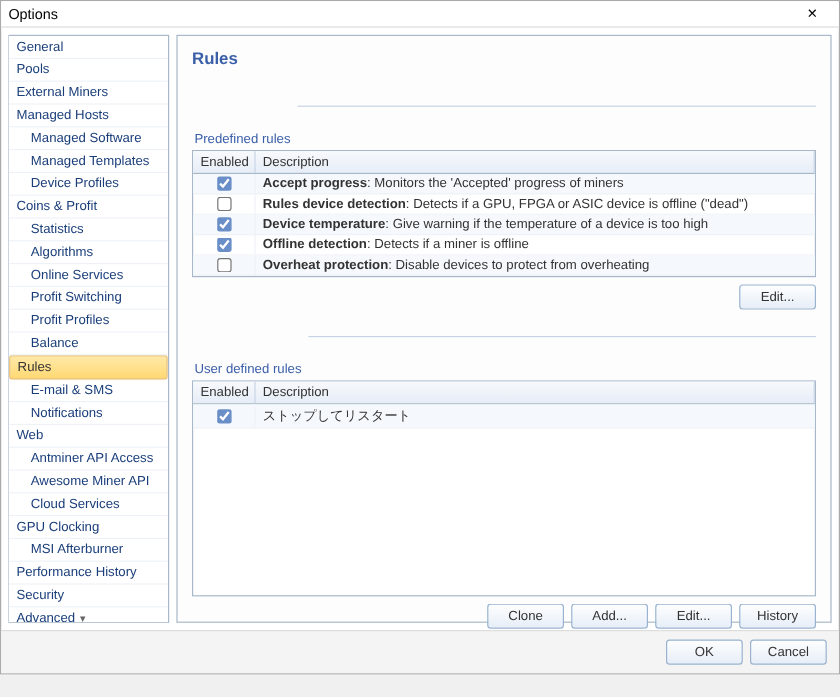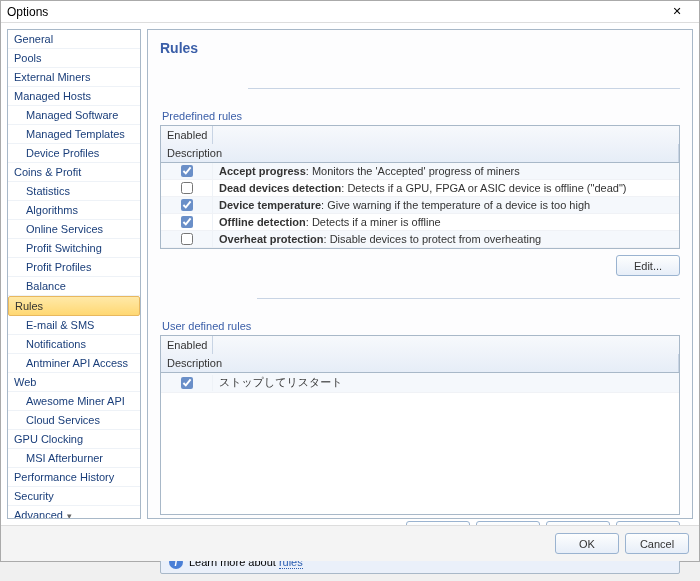--- a/index.html
+++ b/index.html
@@ -16,21 +16,21 @@
 .sidebar-item.selected { background: linear-gradient(#ffe9a8, #ffd873); border: 1px solid #e8b85f; border-radius: 2px; color: #333; margin: 0; }
 .sidebar::-webkit-scrollbar { width: 15px; }
 .sidebar::-webkit-scrollbar-track { background: #f0f0f0; }
 .sidebar::-webkit-scrollbar-thumb { background: #c8c8c8; border: 1px solid #aaa; }
 .main { flex: 1; border: 1px solid #a8b8c8; background: #fdfdfe; padding: 10px 12px; display: flex; flex-direction: column; min-width: 0; }
 .main-title { color: #3a5ea8; font-size: 14px; font-weight: bold; margin-bottom: 10px; }
 .group-label { color: #3a5ea8; font-size: 11px; margin-bottom: 3px; padding-left: 2px; margin-top: 44px; }
 .group-line { border-bottom: 1px solid #c8d4e4; margin-bottom: 4px; flex:1; margin-left:6px; position:relative; top:-5px;}
 .group-head { display:flex; align-items:center; }
 .grid { border: 1px solid #a8b8c8; background: #fff; }
-.grid-header { display: flex; background: linear-gradient(#f7f9fc,#e6edf7); border-bottom: 1px solid #a8b8c8; flex-direction: column; }
+.grid-header { display: flex; background: linear-gradient(#f7f9fc,#e6edf7); border-bottom: 1px solid #a8b8c8; }
 .grid-header .col { padding: 3px 6px; border-right: 1px solid #c8d4e4; color: #333; }
 .col-enabled { width: 52px; text-align: left; }
 .col-desc { flex: 1; }
 .grid-body .row { display: flex; align-items: center; border-bottom: 1px solid #f0f2f6; }
 .grid-body .row:nth-child(odd) { background: #f5f8fc; }
 .grid-body .row .cell { padding: 2px 6px; }
 .grid-body .row .cell.col-enabled { display: flex; justify-content: center; border-right: 1px solid #eef2f7; }
 .grid-body .row .cell.col-desc { flex: 1; color: #333; white-space: nowrap; overflow: hidden; }
 .rule-name { font-weight: bold; }
 .btn-row { display: flex; gap: 6px; justify-content: flex-end; margin-top: 6px; }
@@ -65,22 +65,22 @@
           <div class="sidebar-item">Coins &amp; Profit</div>
           <div class="sidebar-item child">Statistics</div>
           <div class="sidebar-item child">Algorithms</div>
           <div class="sidebar-item child">Online Services</div>
           <div class="sidebar-item child">Profit Switching</div>
           <div class="sidebar-item child">Profit Profiles</div>
           <div class="sidebar-item child">Balance</div>
           <div class="sidebar-item selected">Rules</div>
           <div class="sidebar-item child">E-mail &amp; SMS</div>
           <div class="sidebar-item child">Notifications</div>
+          <div class="sidebar-item">Web</div>
           <div class="sidebar-item child">Antminer API Access</div>
-          <div class="sidebar-item">Web</div>
           <div class="sidebar-item child">Awesome Miner API</div>
           <div class="sidebar-item child">Cloud Services</div>
           <div class="sidebar-item">GPU Clocking</div>
           <div class="sidebar-item child">MSI Afterburner</div>
           <div class="sidebar-item">Performance History</div>
           <div class="sidebar-item">Security</div>
           <div class="sidebar-item">Advanced<span class="chev">▾</span></div>
         </div>
     </div>
     <div class="main">
@@ -99,21 +99,21 @@
             <div class="row">
               <div class="cell col-enabled">
                 <input type="checkbox" checked="" style="">
               </div>
               <div class="cell col-desc"><span class="rule-name">Accept progress</span><span>: Monitors the 'Accepted' progress of miners</span></div>
             </div>
             <div class="row">
               <div class="cell col-enabled">
                 <input type="checkbox" style="">
               </div>
-              <div class="cell col-desc"><span class="rule-name">Dead devices detection</span><span>: Detects if a GPU, FPGA or ASIC device is offline ("dead")</span></div>
+              <div class="cell col-desc"><span class="rule-name">Rules device detection</span><span>: Detects if a GPU, FPGA or ASIC device is offline ("dead")</span></div>
             </div>
             <div class="row">
               <div class="cell col-enabled">
                 <input type="checkbox" checked="" style="">
               </div>
               <div class="cell col-desc"><span class="rule-name">Device temperature</span><span>: Give warning if the temperature of a device is too high</span></div>
             </div>
             <div class="row">
               <div class="cell col-enabled">
                 <input type="checkbox" checked="" style="">

